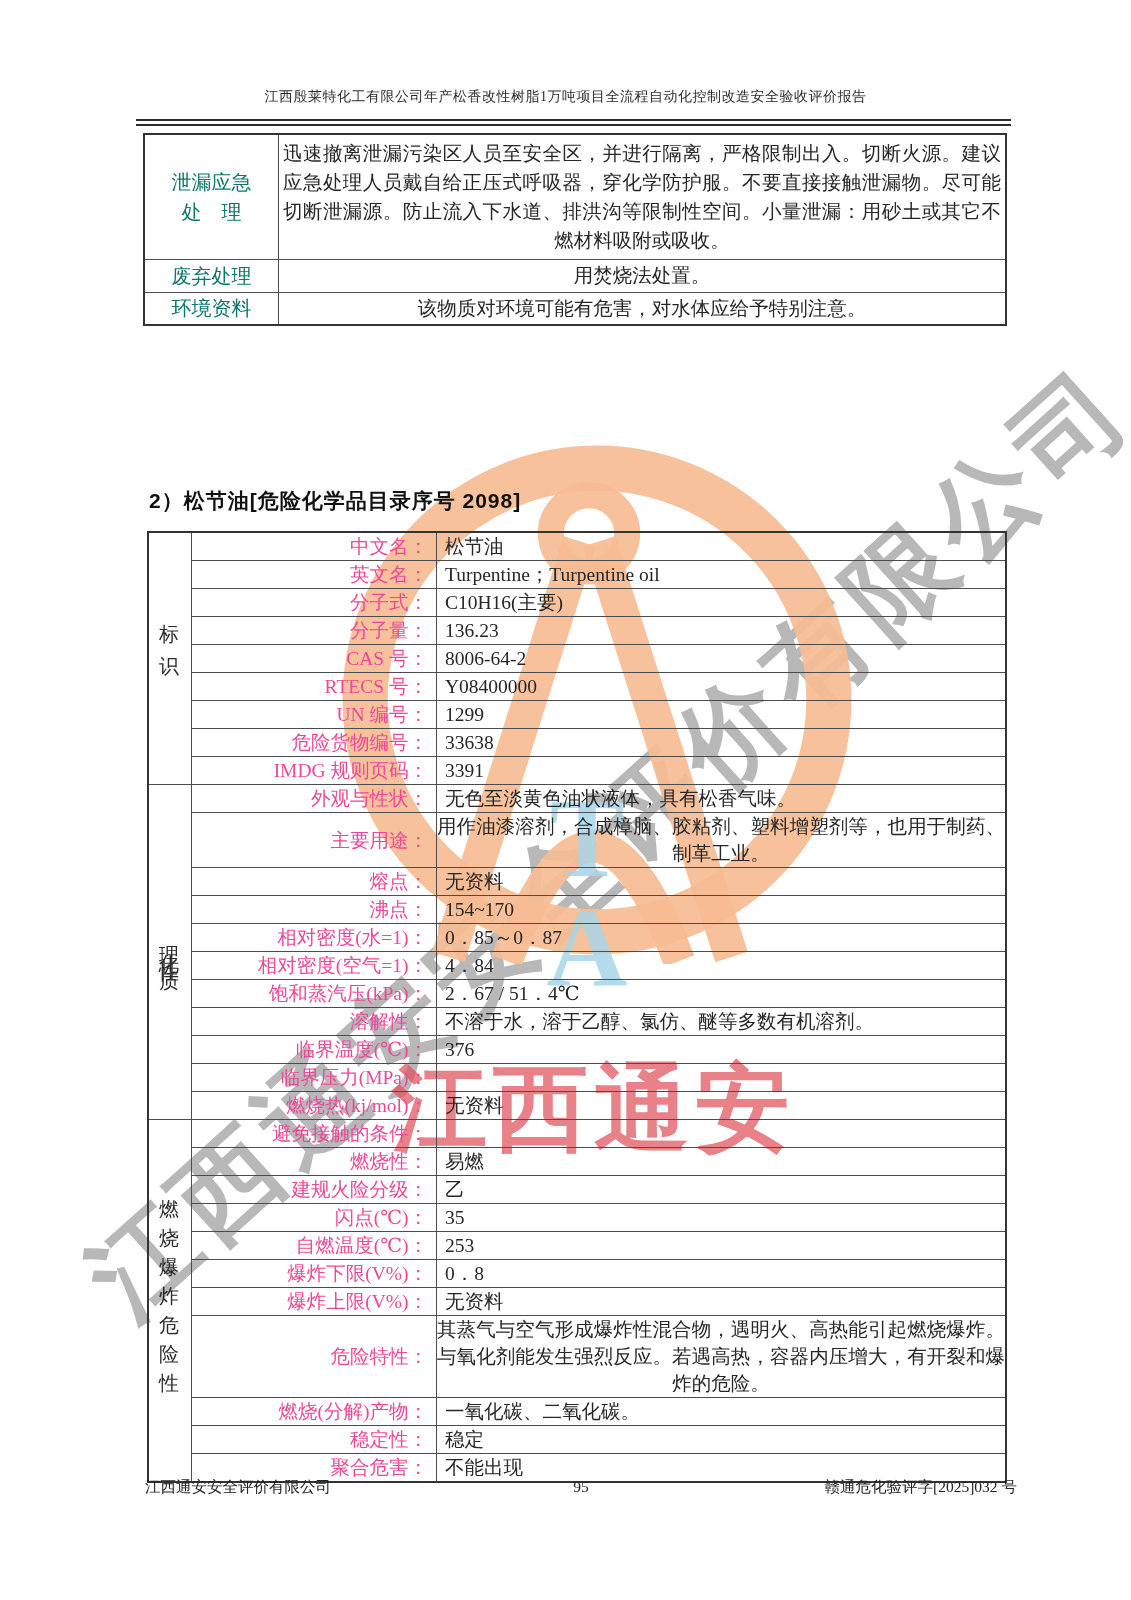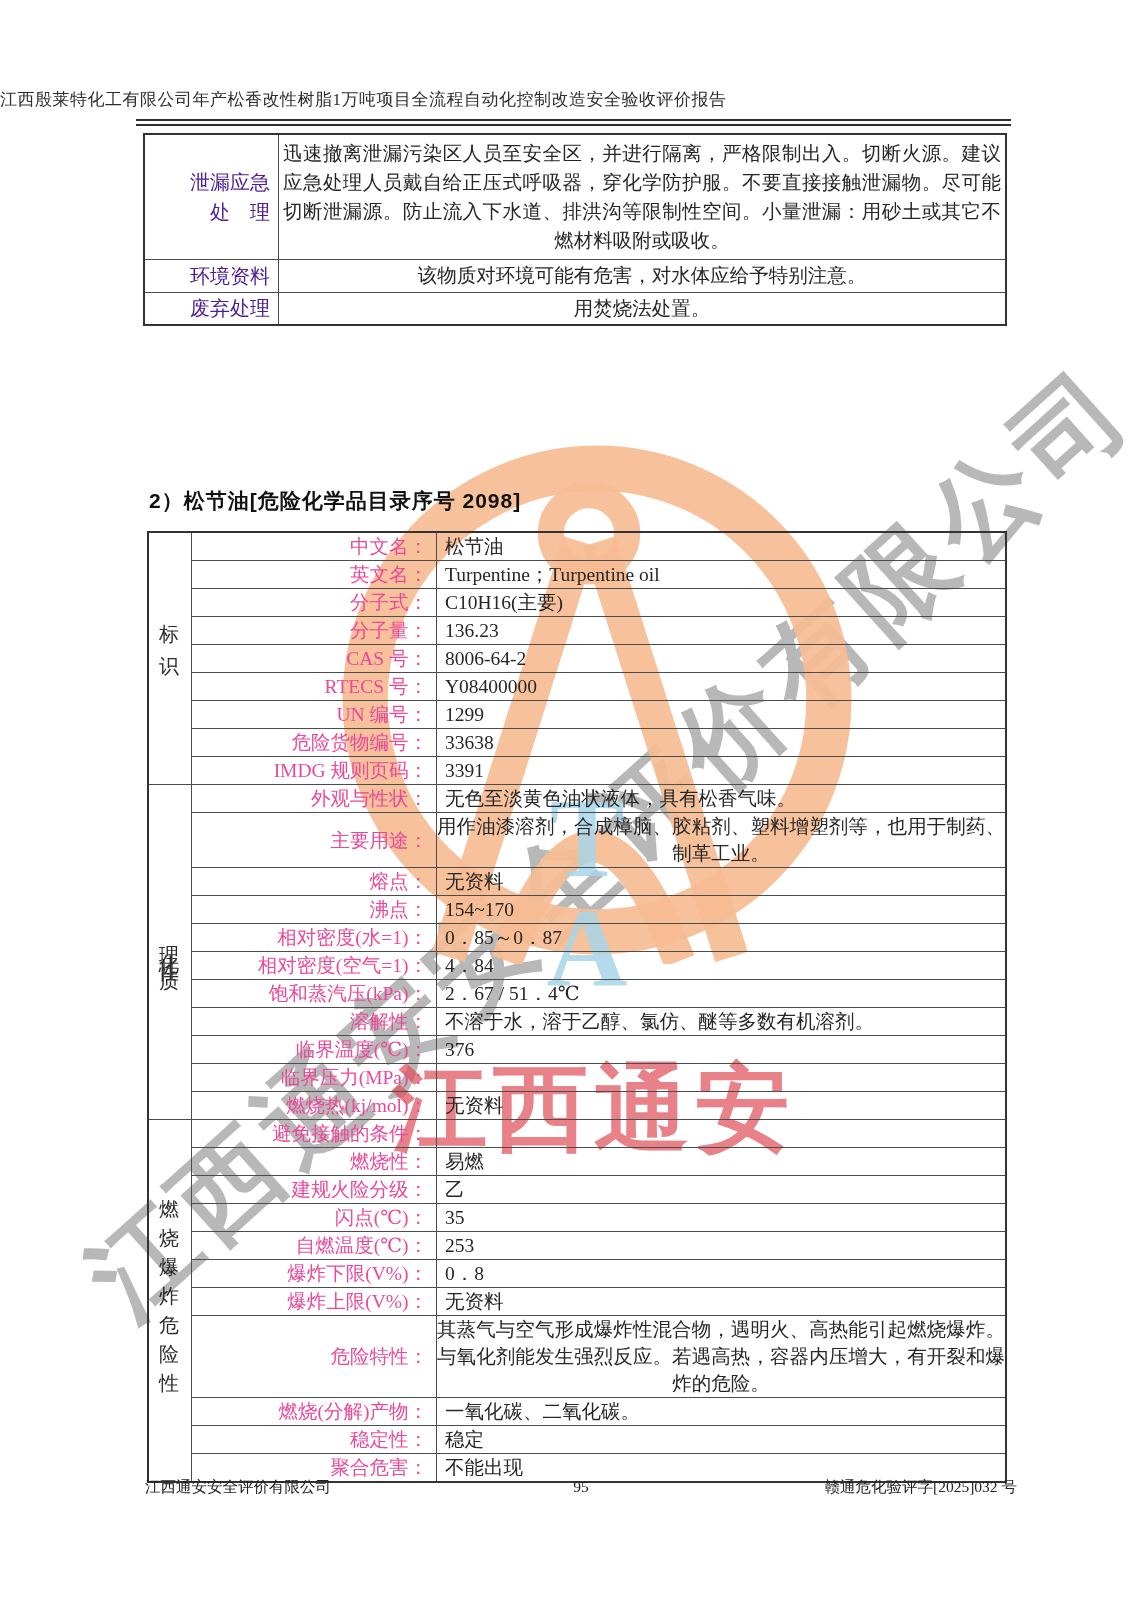--- a/index.html
+++ b/index.html
@@ -32,37 +32,37 @@
     font-family:"Liberation Serif","DejaVu Serif",serif;
     font-size:112px;line-height:0.98;font-weight:700;
     color:rgba(167,213,232,0.85);
   }
   .wm-blue span{display:block;}
 
   
   #content-layer{position:absolute;inset:0;z-index:1;}
 
   .header-title{
-    left:0;right:0;top:88px;
-    font-size:17px;letter-spacing:0.5px;color:#2d2d2d;
+    left:0;right:0;top:88px;text-align:center;
+    font-size:14px;letter-spacing:0.5px;color:#2d2d2d;
   }
   .header-rule{
     left:136px;top:119px;width:875px;height:3px;
     border-top:2px solid #2e2e2e;border-bottom:2px solid #2e2e2e;
   }
 
   table{border-collapse:collapse;table-layout:fixed;}
   td{border:1.4px solid #4c4c4c;padding:0 8px;overflow:hidden;}
   .doc-table{border:2px solid #333;}
 
   
   #table1{left:143px;top:133px;width:864px;}
   #table1 td.lbl{
-    width:117px;text-align:right;font-size:20px;line-height:30px;
-    color:#4c1d95;
+    width:117px;text-align:center;font-size:20px;line-height:30px;
+    color:#0f766e;
   }
   #table1 td.val{font-size:19.5px;}
   .para{
     text-align:justify;text-align-last:center;line-height:29px;
     padding:2px 4px;
   }
   .cen{text-align:center;}
   .h1r{height:125px;} .h2r{height:109px;} .h3r{height:33px;}
 
   .section-title{
@@ -128,26 +128,26 @@
   <table id="table1" class="abs doc-table">
     <tbody>
         <tr class="h1r">
       <td class="lbl">
         <span style="display:block">泄漏应急</span>
         <span style="display:block">处　理</span>
       </td>
       <td class="val para">迅速撤离泄漏污染区人员至安全区，并进行隔离，严格限制出入。切断火源。建议应急处理人员戴自给正压式呼吸器，穿化学防护服。不要直接接触泄漏物。尽可能切断泄漏源。防止流入下水道、排洪沟等限制性空间。小量泄漏：用砂土或其它不燃材料吸附或吸收。</td>
     </tr>
     <tr class="h3r">
+      <td class="lbl">废弃处理</td>
+      <td class="val cen">用焚烧法处置。</td>
+    </tr>
+    <tr class="h3r">
       <td class="lbl">环境资料</td>
       <td class="val cen">该物质对环境可能有危害，对水体应给予特别注意。</td>
-    </tr>
-    <tr class="h3r">
-      <td class="lbl">废弃处理</td>
-      <td class="val cen">用焚烧法处置。</td>
     </tr>
   </tbody>
     </table>
 
   <div class="abs section-title">2）松节油[危险化学品目录序号 2098]</div>
 
   <table id="table2" class="abs doc-table">
 
     <tbody>
         <tr class="rs">

